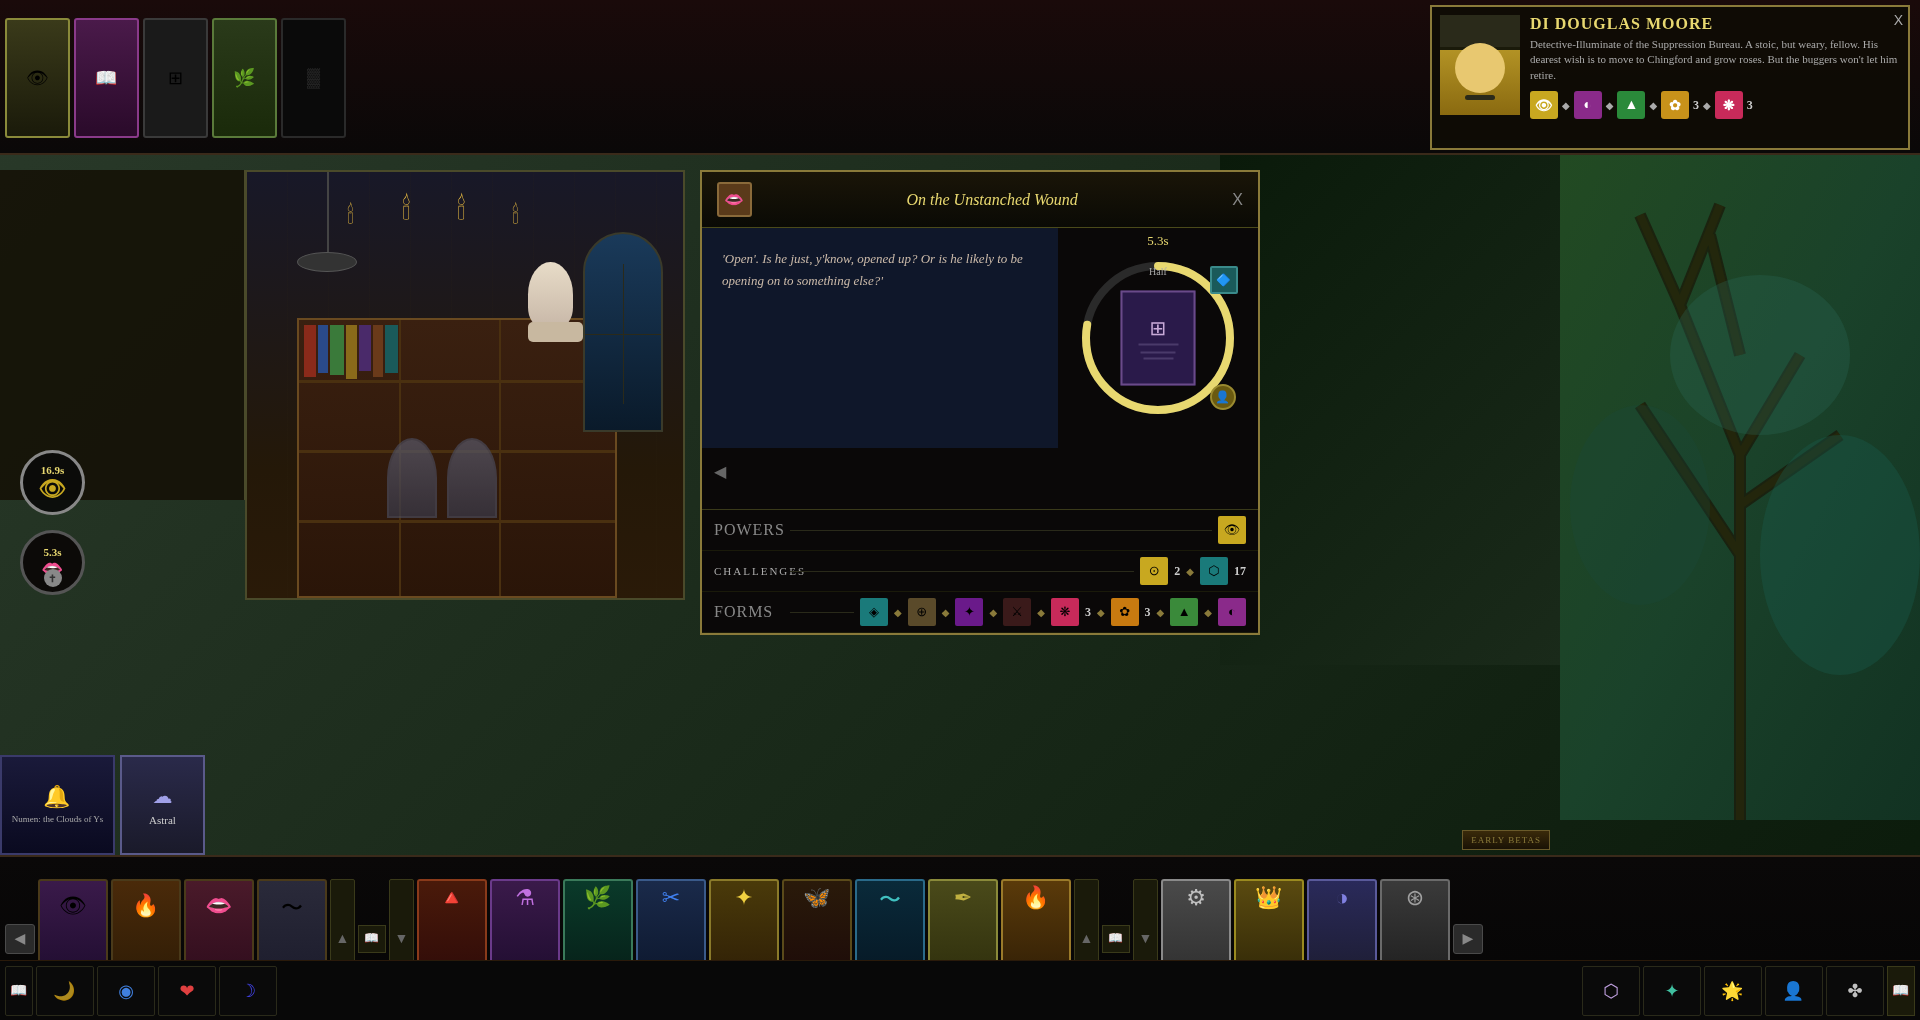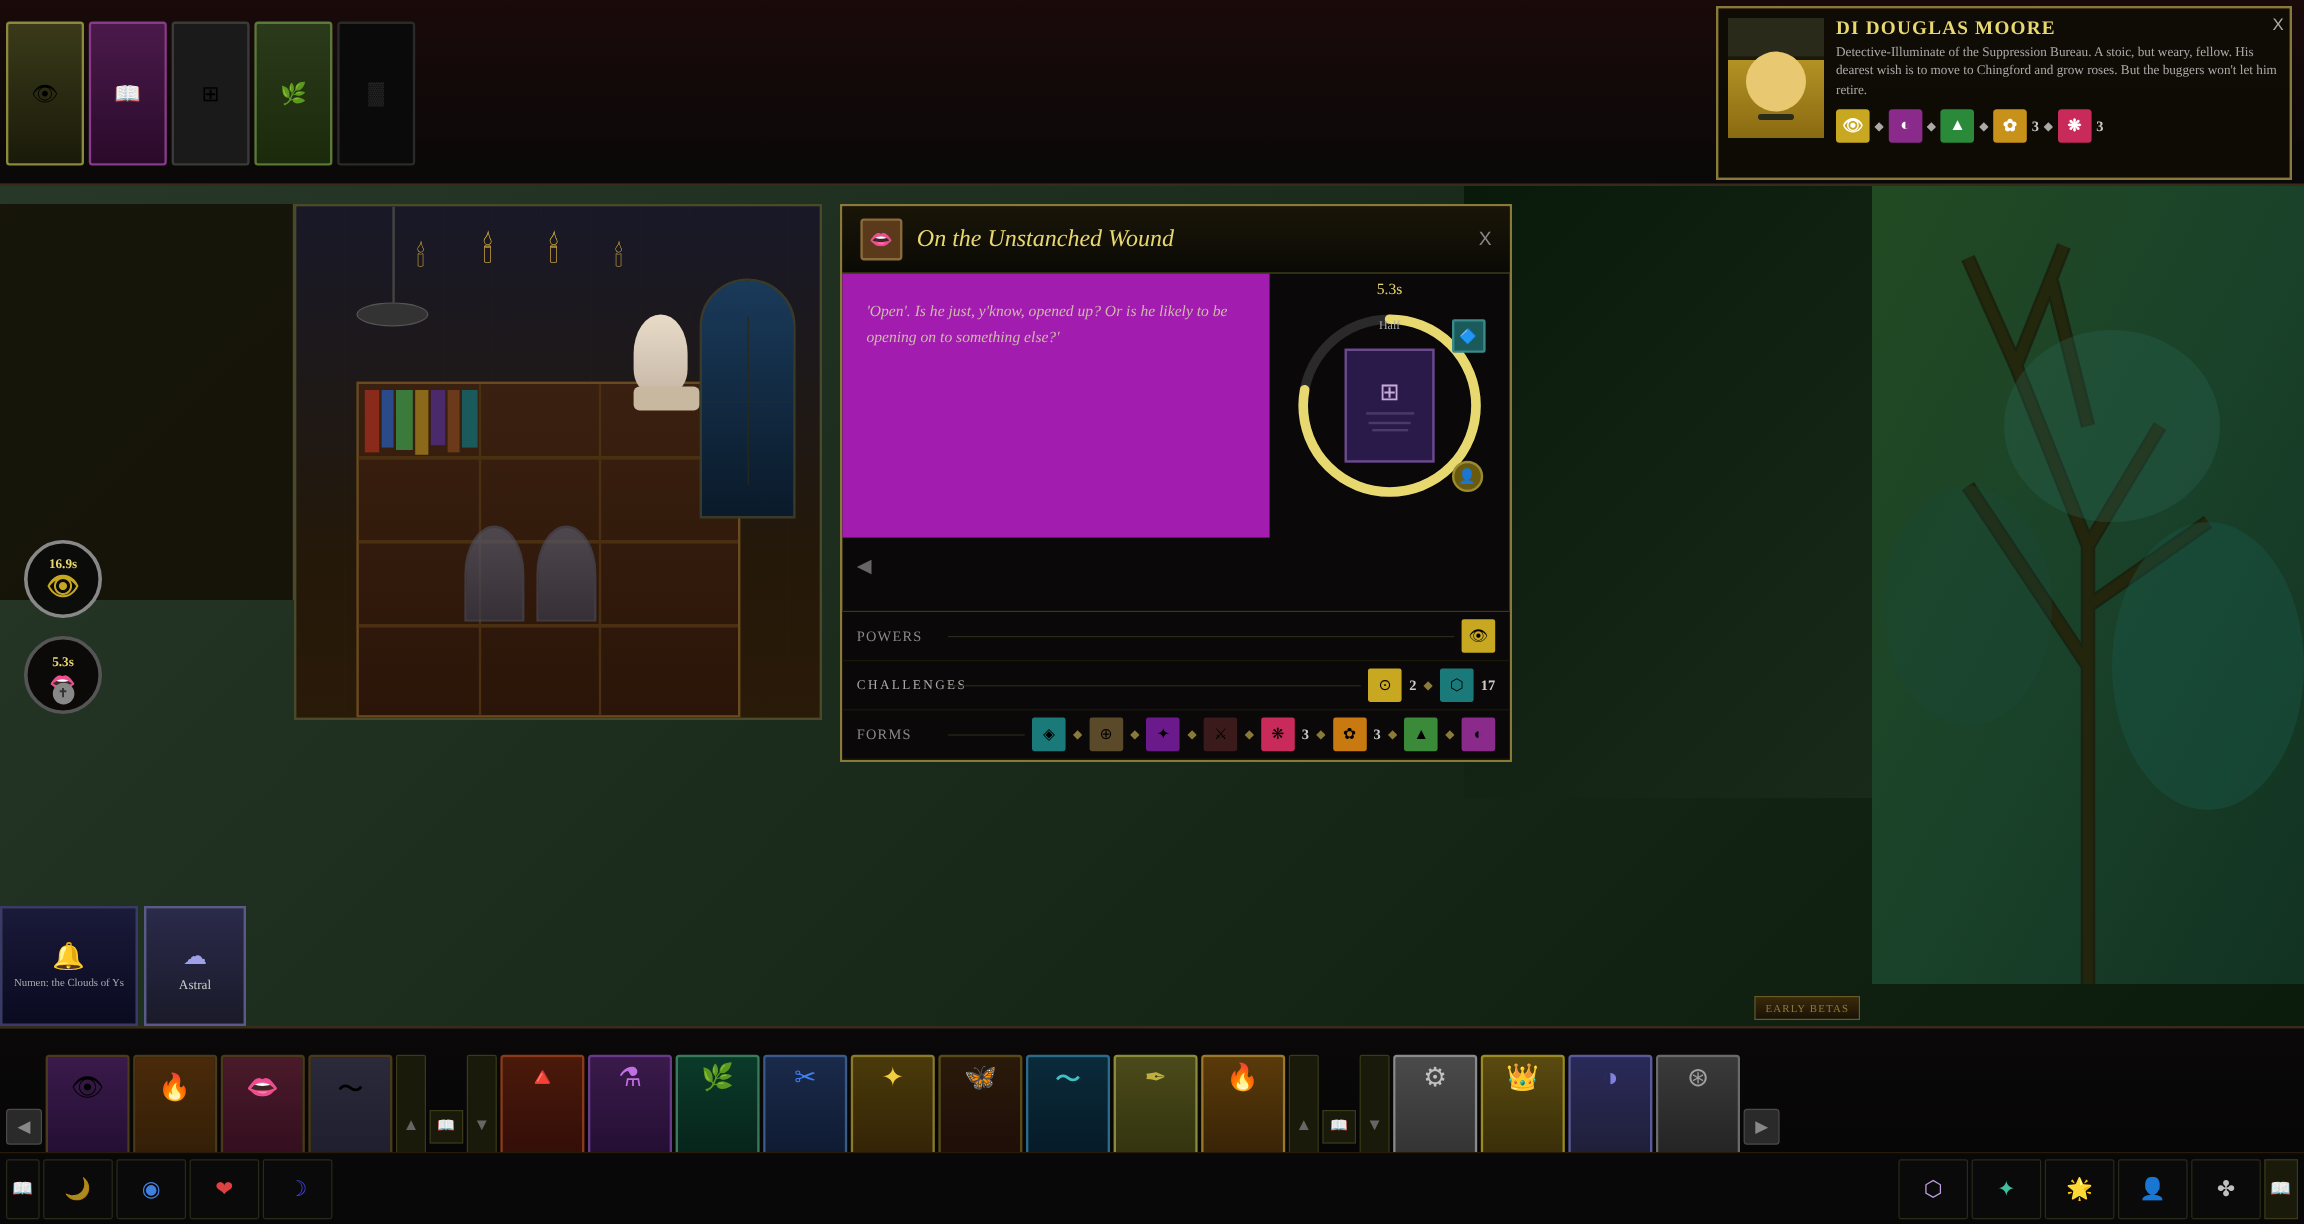--- a/index.html
+++ b/index.html
@@ -219,38 +219,39 @@
       border-radius: 3px;
       display: flex;
       align-items: center;
       justify-content: center;
       font-size: 16px;
       color: #c8922a;
     }
 
     .dialog-title {
       color: #e8d870;
-      font-size: 20px;
+      font-size: 16px;
       font-style: italic;
       flex: 1;
+      text-align: center;
     }
 
     .dialog-close {
       color: #aaa;
       cursor: pointer;
       font-size: 16px;
       background: none;
       border: none;
       color: #888;
     }
 
     .dialog-text-area {
       flex: 1;
       padding: 20px;
-      background: #a21caf;
+      background: #0f172a;
     }
 
     .dialog-quote {
       color: #ccbbaa;
       font-size: 13px;
       line-height: 1.7;
       font-style: italic;
     }
 
     
@@ -276,21 +277,21 @@
     .dialog-row {
       display: flex;
       align-items: center;
       padding: 6px 12px;
       gap: 6px;
       border-bottom: 1px solid #1a1a0a;
     }
 
     .row-label {
       color: #888;
-      font-size: 12px;
+      font-size: 16px;
       text-transform: uppercase;
       letter-spacing: 1px;
       width: 70px;
       flex-shrink: 0;
     }
 
     .card-icon {
       width: 28px;
       height: 28px;
       border-radius: 2px;

